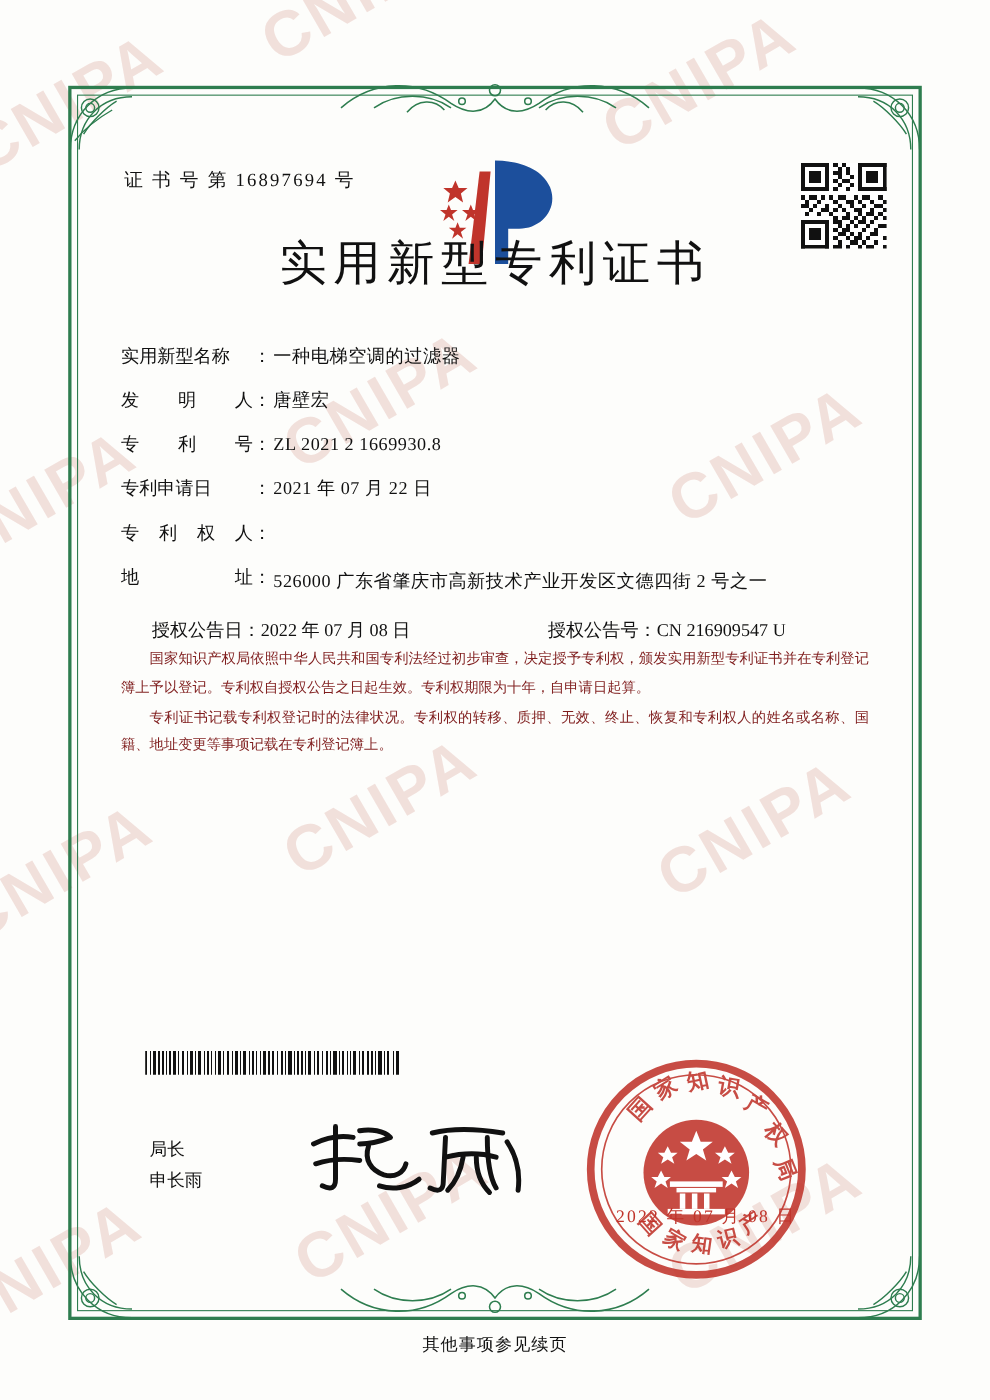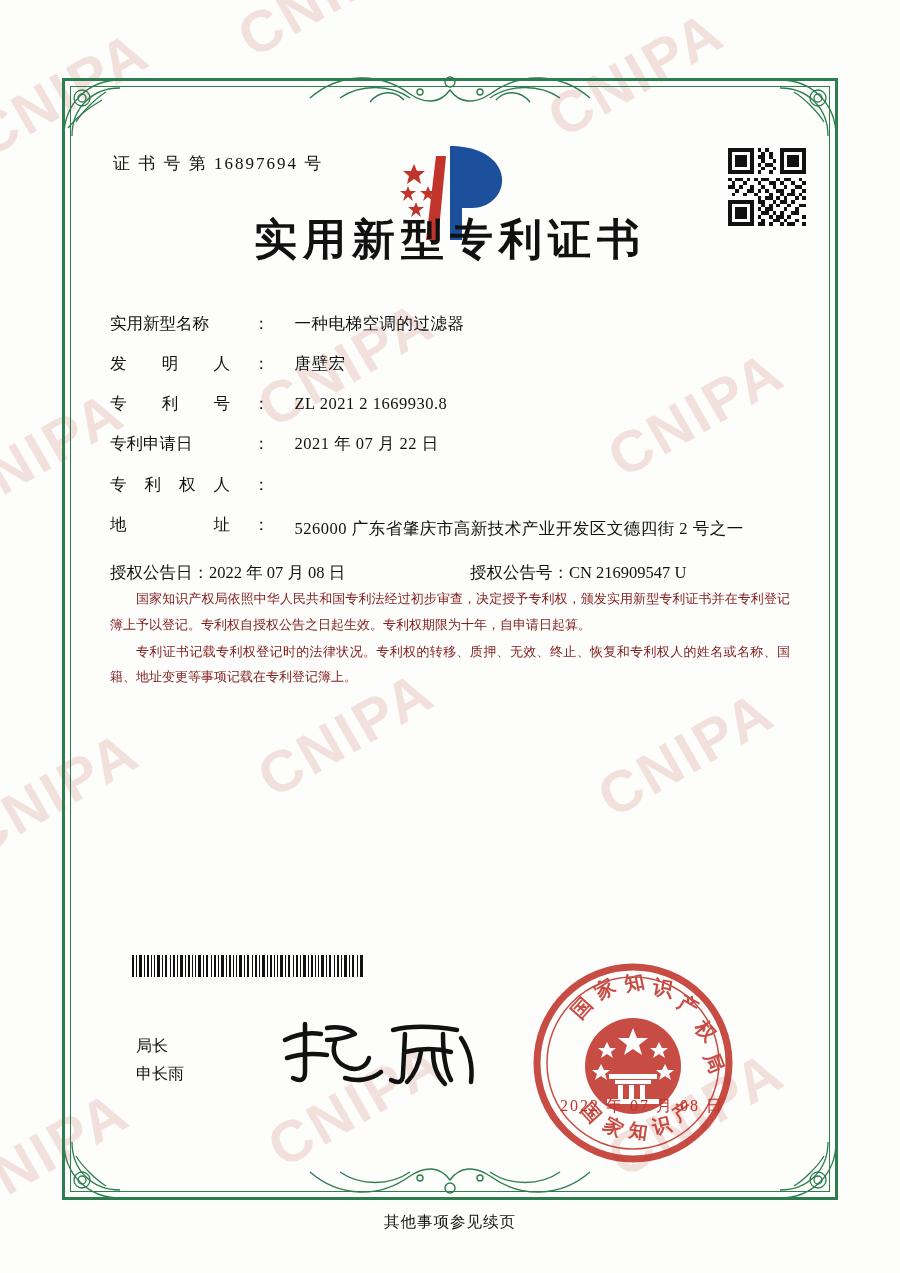--- a/index.html
+++ b/index.html
@@ -112,38 +112,37 @@
   .qr {
     position: absolute;
     right: 94px; top: 148px;
     width: 78px; height: 78px;
     image-rendering: pixelated;
   }
 
   .title {
     text-align: center;
     font-size: 43px;
-    font-weight: 700;
+    font-weight: 400;
     letter-spacing: 6px;
     color: #111;
     margin-top: 36px;
     font-family: "DejaVu Serif", "Liberation Serif", serif;
   }
 
   .fields {
     margin-top: 46px;
     font-size: 16.5px;
     color: #111;
     line-height: 1.1;
   }
   .field-row {
     display: flex;
     align-items: flex-start;
     margin-bottom: 22px;
-    gap: 23px;
   }
   .f-label {
     width: 120px;
     flex: 0 0 120px;
     letter-spacing: 0px;
     white-space: nowrap;
   }
   .f-label.spread {
     display: flex;
     justify-content: space-between;
@@ -151,20 +150,21 @@
   .f-colon { margin-right: 2px; }
   .f-value {
     flex: 1;
     letter-spacing: .5px;
   }
   .f-value.wrap2 { line-height: 1.6; }
 
   .two-col {
     display: flex;
     margin-bottom: 4px;
+    margin-left: 28px;
   }
   .two-col .col-a { width: 360px; display: flex; }
   .two-col .col-b { display: flex; }
   .two-col .lbl { white-space: nowrap; }
 
   .paras {
     font-size: 13px;
     line-height: 1.95;
     color: #7f1d1d;
     text-align: justify;

